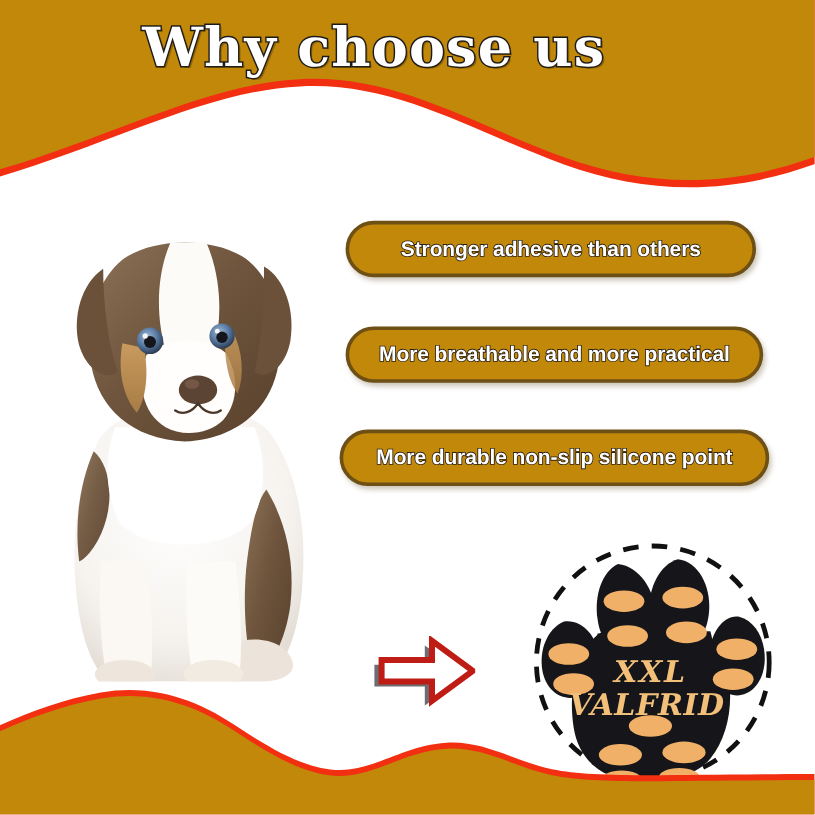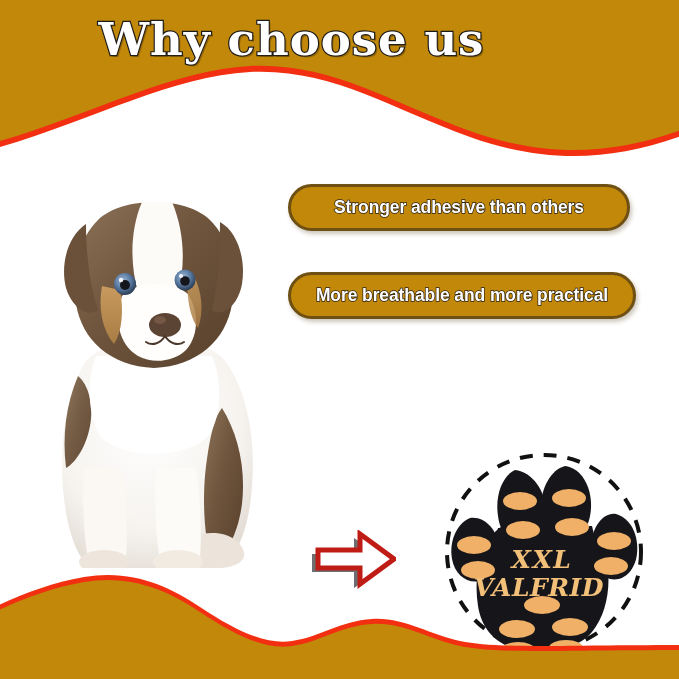--- a/index.html
+++ b/index.html
@@ -38,20 +38,21 @@
     font-weight: bold;
     font-size: 45px;
     letter-spacing: 1px;
     color: #ffffff;
     -webkit-text-stroke: 2.4px #1a1a1a;
     paint-order: stroke fill;
     text-shadow:
       2px 2px 0 rgba(60,40,10,.35);
     white-space: nowrap;
     z-index: 5;
+    padding-left: 20px;
   }
 
   
   #puppy-photo {
     position: absolute;
     left: 26px;
     top: 168px;
     width: 260px;
     height: 400px;
   }
@@ -214,20 +215,23 @@
       <path d="M139,168 C134,176 126,178 120,174 M139,168 C144,176 152,178 158,174" stroke="#4a372a" stroke-width="2" fill="none" stroke-linecap="round"></path>
     </svg>
   </div>
 
   <div class="feature-pill" id="pill-0">
     <span class="pill-label">Stronger adhesive than others</span>
   </div>
   <div class="feature-pill" id="pill-1">
     <span class="pill-label">More breathable and more practical</span>
   </div>
+  <div class="feature-pill" id="pill-2">
+    <span class="pill-label">More durable non-slip silicone point</span>
+  </div>
 
   <div id="arrow-wrap">
     <svg width="86" height="64" viewBox="0 0 86 64" xmlns="http://www.w3.org/2000/svg">
 
       <path d="M2,24 L44,24 L44,8 L80,33 L44,58 L44,42 L2,42 Z" fill="#6d6d72"></path>
 
       <path d="M8,20 L50,20 L50,4 L84,29 L50,54 L50,38 L8,38 Z" fill="#ffffff" stroke="#c01c16" stroke-width="5" stroke-linejoin="miter"></path>
     </svg>
   </div>
 

